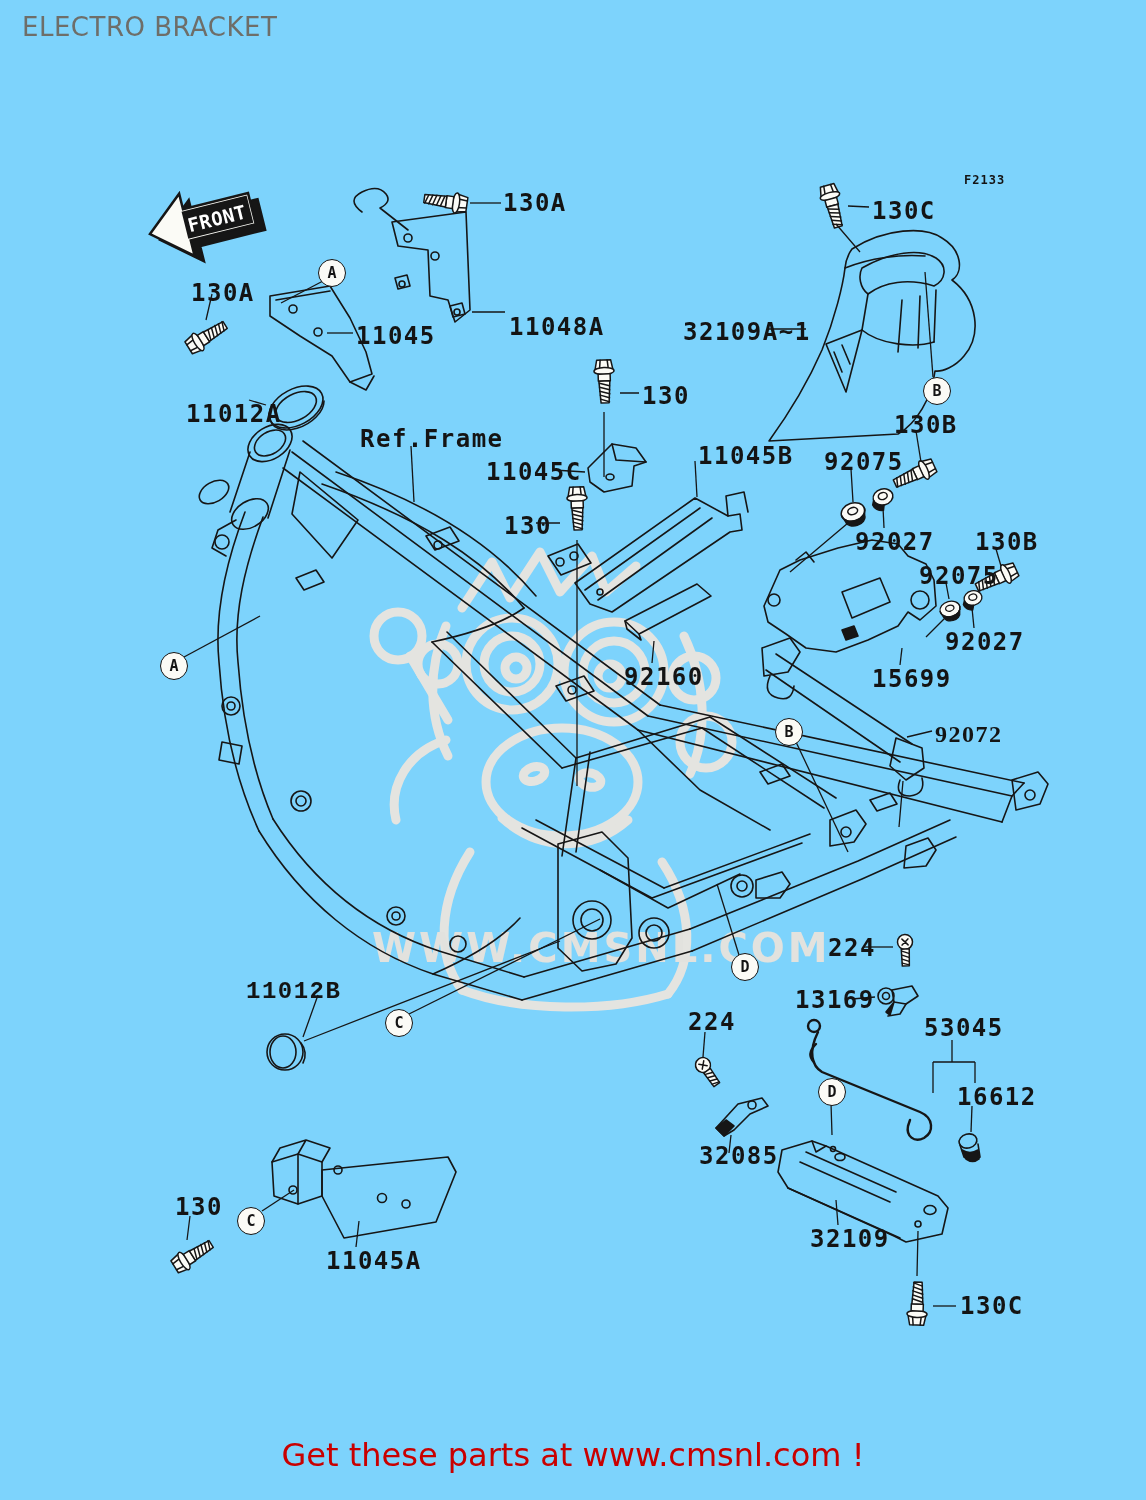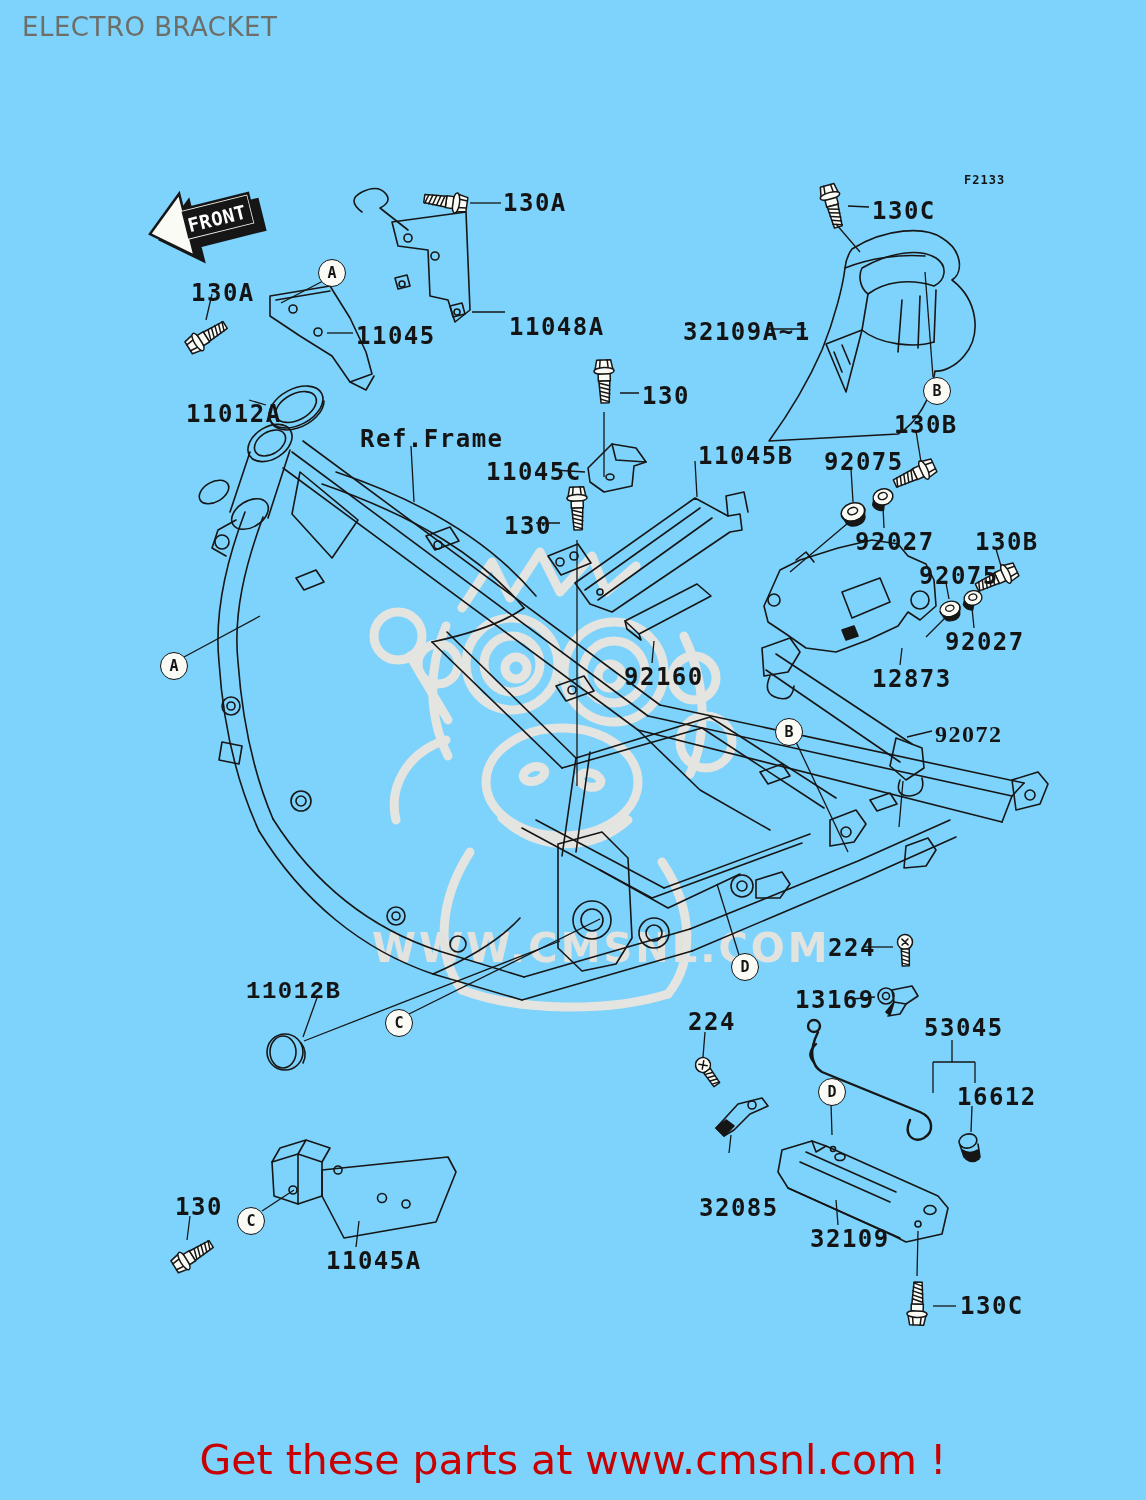--- a/index.html
+++ b/index.html
@@ -8,21 +8,21 @@
   #page-title{position:absolute;left:22px;top:12px;font-size:26px;color:#6e6e69;letter-spacing:.5px;}
   #artwork{position:absolute;left:0;top:0;width:1146px;height:1500px;}
   #label-layer{position:absolute;left:0;top:0;width:1146px;height:1500px;pointer-events:none;}
   .part-label{position:absolute;font-family:"DejaVu Sans Mono",monospace;font-weight:bold;
       font-size:24px;letter-spacing:1.5px;color:#141414;white-space:nowrap;line-height:1;}
   .part-label.small{font-size:12px;letter-spacing:1px;}
   .callout{position:absolute;width:26px;height:26px;border:1.7px solid #141414;border-radius:50%;
       background:#fbfbf6;display:flex;align-items:center;justify-content:center;
       font-family:"DejaVu Sans Mono",monospace;font-weight:bold;font-size:15px;color:#141414;}
   #footer-banner{position:absolute;left:0;top:1436px;width:100%;text-align:center;
-      font-size:41px;color:#c90000;}
+      font-size:32px;color:#c90000;}
 </style>
 </head>
 <body>
 
 <div id="stage">
 
   <div id="page-title">ELECTRO BRACKET</div>
 
   <svg id="artwork" viewBox="0 0 1146 1500" xmlns="http://www.w3.org/2000/svg">
 
@@ -319,29 +319,29 @@
       <span class="part-label" style="left: 698px; top: 444px;">11045B</span>
       <span class="part-label" style="left: 486px; top: 460px;">11045C</span>
       <span class="part-label" style="left: 824px; top: 450px;">92075</span>
       <span class="part-label" style="left: 894px; top: 413px;">130B</span>
       <span class="part-label" style="left: 504px; top: 514px;">130</span>
       <span class="part-label" style="left: 855px; top: 530px;">92027</span>
       <span class="part-label" style="left: 975px; top: 530px;">130B</span>
       <span class="part-label" style="left: 919px; top: 564px;">92075</span>
       <span class="part-label" style="left: 945px; top: 630px;">92027</span>
       <span class="part-label" style="left: 624px; top: 665px;">92160</span>
-      <span class="part-label" style="left: 872px; top: 667px;">12873</span>
+      <span class="part-label" style="left: 872px; top: 667px;">15699</span>
       <span class="part-label" style="left: 935px; top: 722px; font-family: Liberation Serif, serif;">92072</span>
       <span class="part-label" style="left: 828px; top: 936px;">224</span>
       <span class="part-label" style="left: 795px; top: 988px;">13169</span>
       <span class="part-label" style="left: 924px; top: 1016px;">53045</span>
       <span class="part-label" style="left: 246px; top: 980px; font-family: Liberation Mono, monospace;">11012B</span>
       <span class="part-label" style="left: 688px; top: 1010px;">224</span>
       <span class="part-label" style="left: 957px; top: 1085px;">16612</span>
-      <span class="part-label" style="left: 699px; top: 1196px;">32085</span>
+      <span class="part-label" style="left: 699px; top: 1144px;">32085</span>
       <span class="part-label" style="left: 175px; top: 1195px;">130</span>
       <span class="part-label" style="left: 326px; top: 1249px;">11045A</span>
       <span class="part-label" style="left: 810px; top: 1227px;">32109</span>
       <span class="part-label" style="left: 960px; top: 1294px;">130C</span>
       <div class="callout" style="left: 318px; top: 259px;">A</div>
       <div class="callout" style="left: 160px; top: 652px;">A</div>
       <div class="callout" style="left: 923px; top: 377px;">B</div>
       <div class="callout" style="left: 775px; top: 718px;">B</div>
       <div class="callout" style="left: 385px; top: 1009px;">C</div>
       <div class="callout" style="left: 237px; top: 1207px;">C</div>

